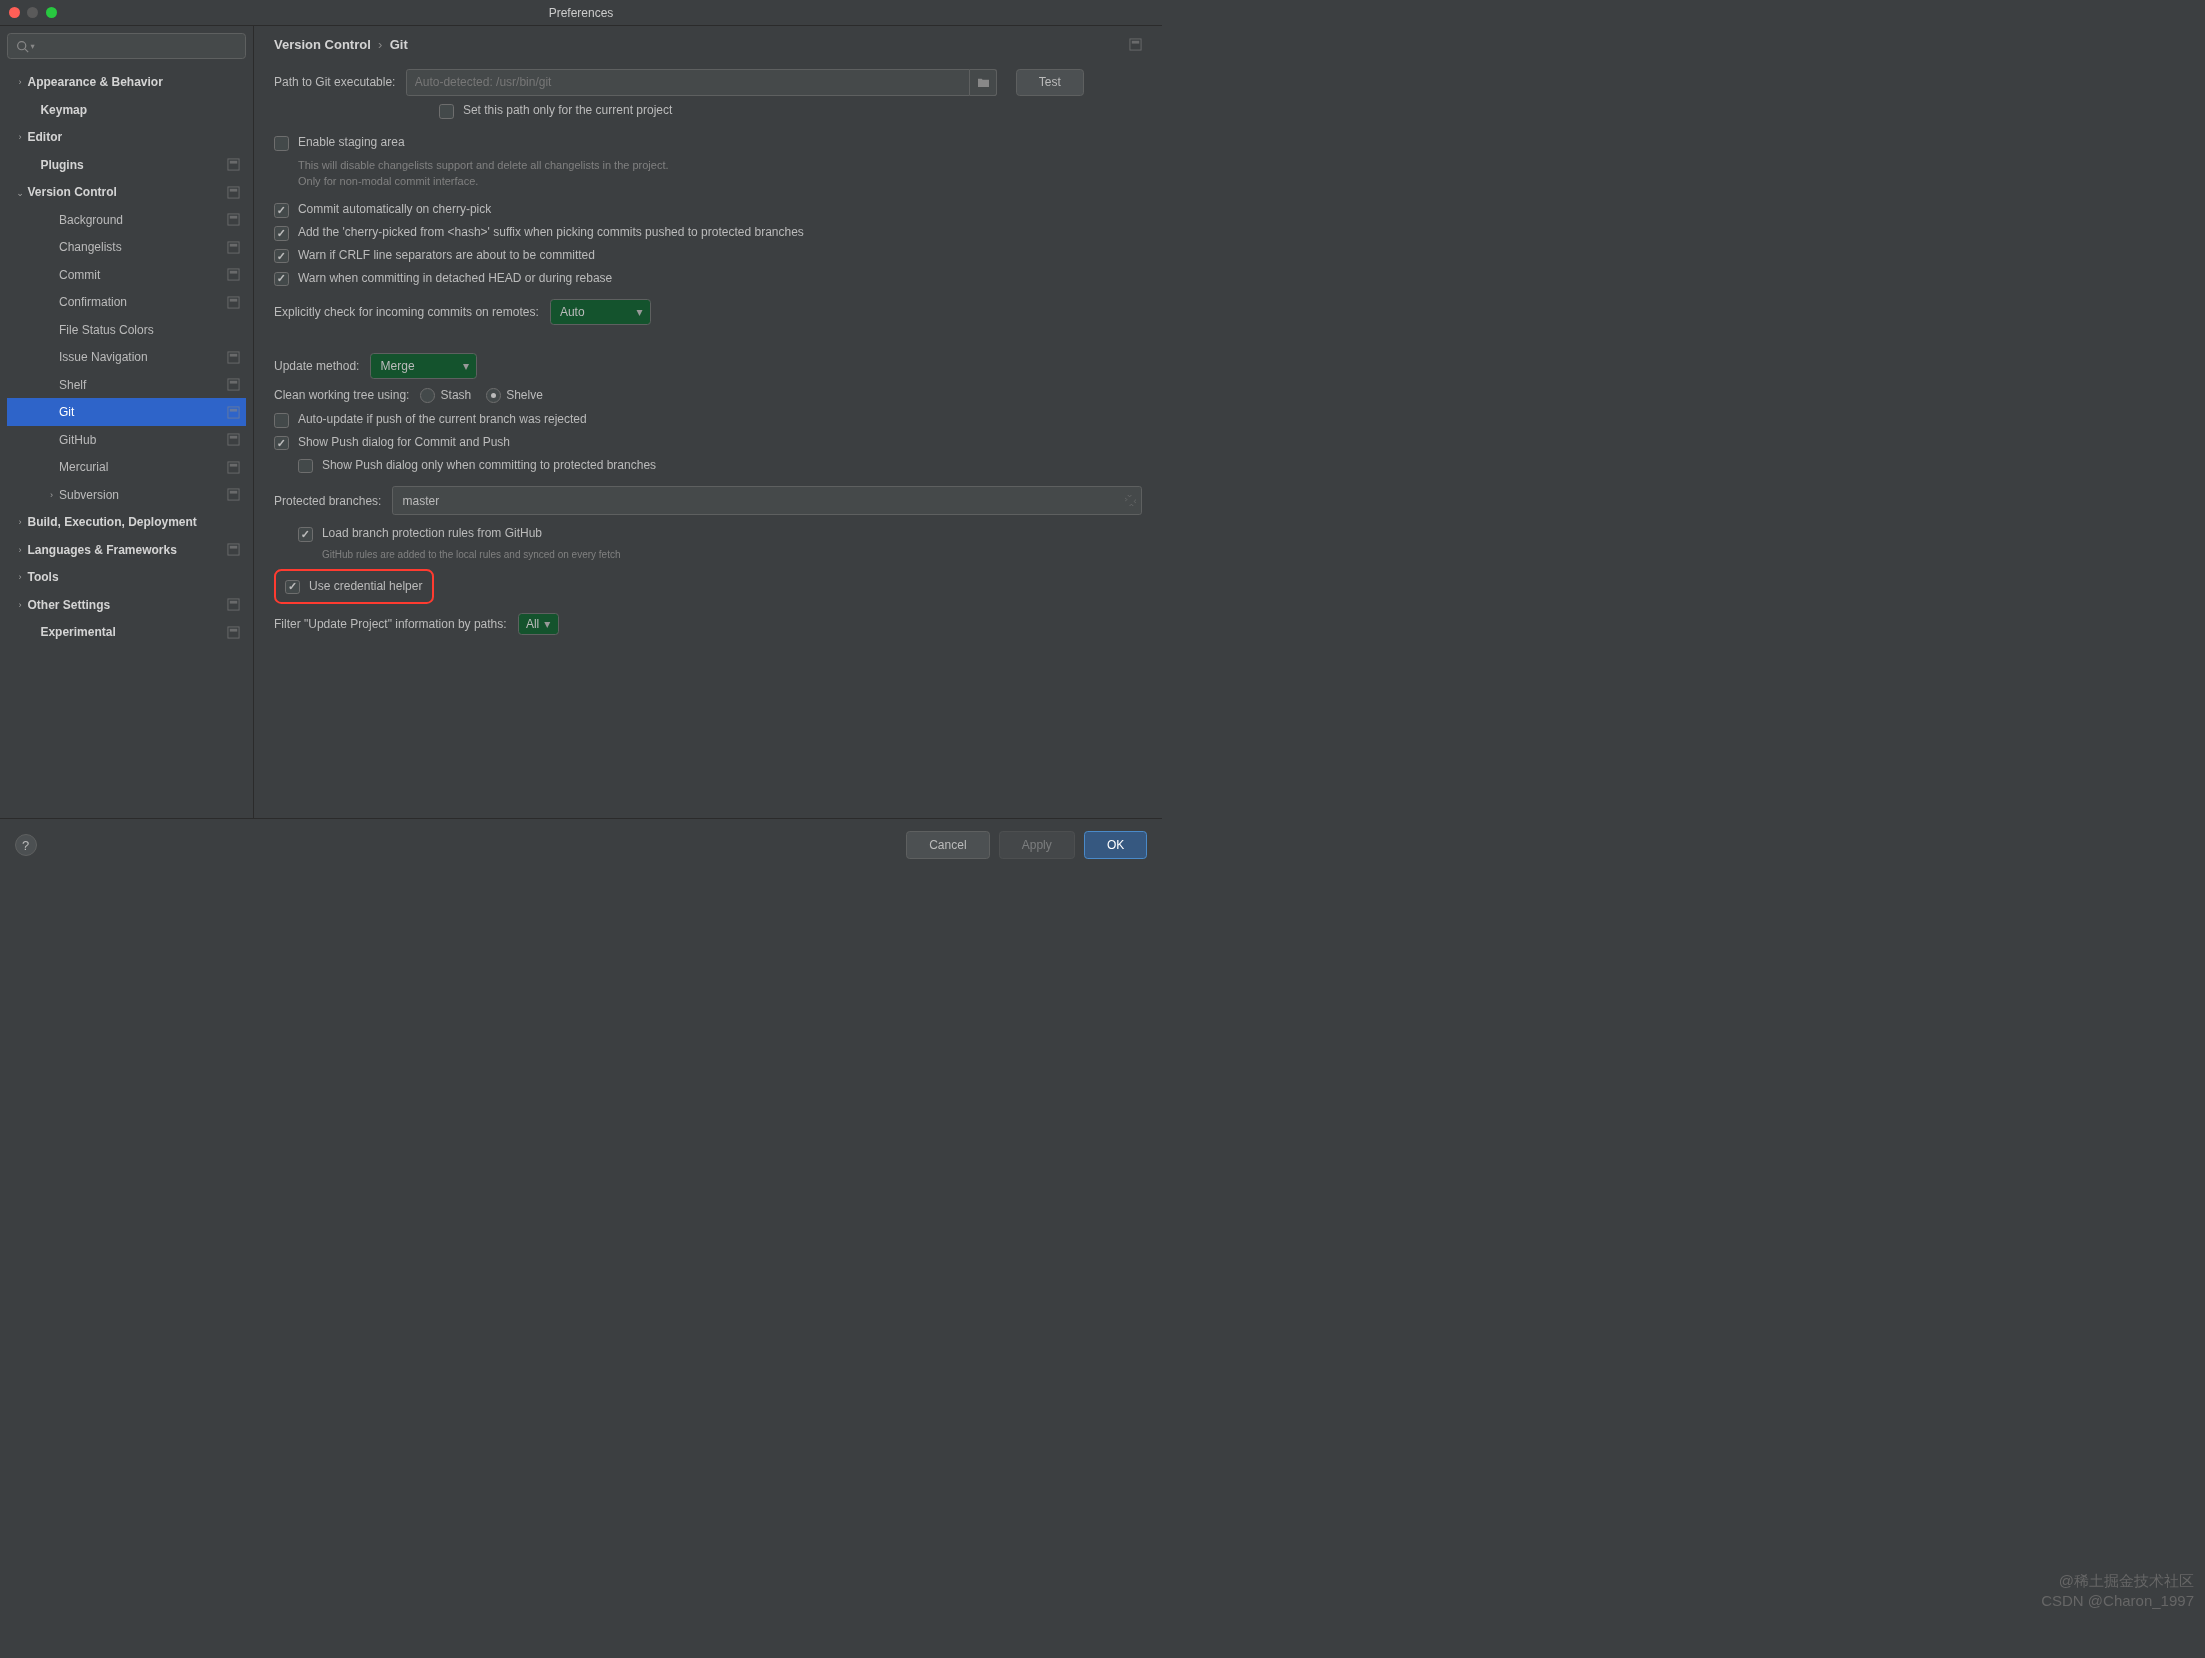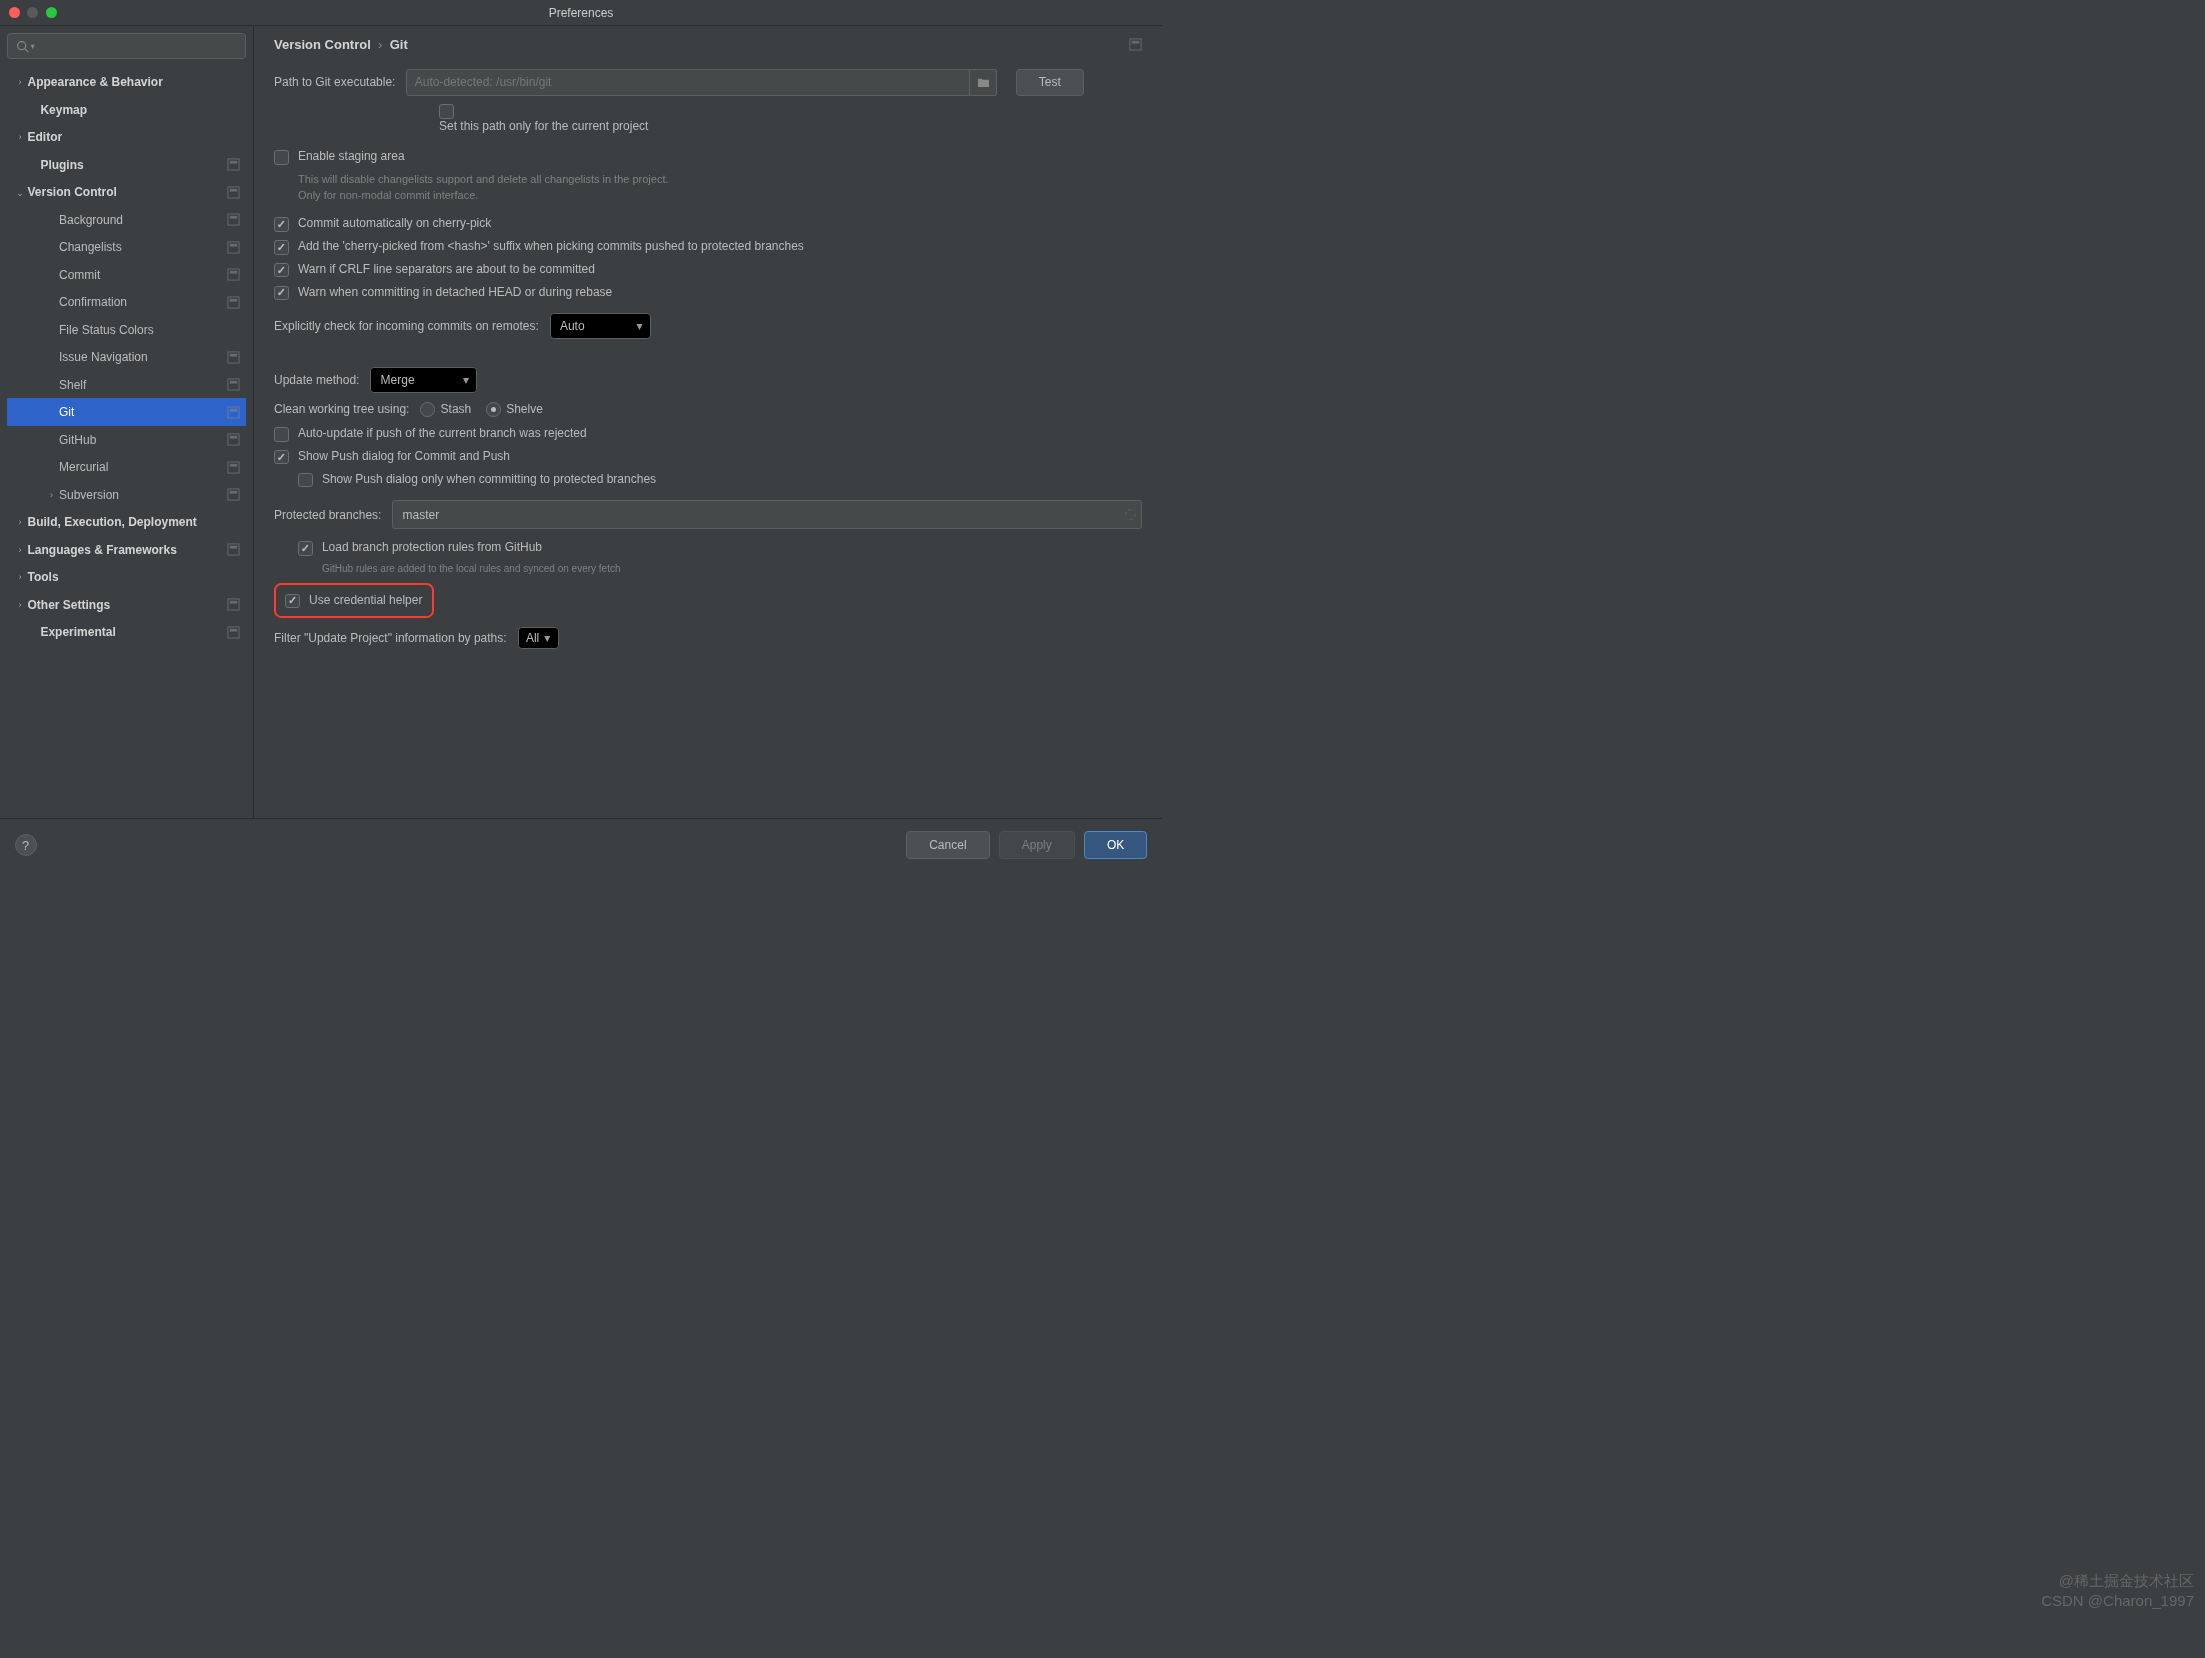--- a/index.html
+++ b/index.html
@@ -34,21 +34,21 @@
 .folder-btn { width: 27.5px; height: 27.5px; background: #45494a; border: 0.9px solid #5e6060; border-left: none; border-radius: 0 2.8px 2.8px 0; display: flex; align-items: center; justify-content: center; }
 .btn { background: #4c5052; border: 0.9px solid #5e6060; border-radius: 3.7px; height: 27.5px; padding: 0 22px; color: #bbbbbb; font-size: 12px; cursor: pointer; }
 .btn.primary { background: #365880; border-color: #4a8ac9; color: #fff; }
 .btn.disabled { opacity: 0.5; }
 .checkbox-row { display: flex; align-items: flex-start; margin: 7.3px 0; }
 .checkbox { width: 14.7px; height: 14.7px; border: 0.9px solid #6e6e6e; border-radius: 2.8px; background: #43494a; margin-right: 9.2px; display: flex; align-items: center; justify-content: center; flex-shrink: 0; margin-top: 0.9px; }
 .checkbox.checked::after { content: "✓"; color: #bbbbbb; font-size: 11px; font-weight: bold; }
 .checkbox-label { font-size: 12px; color: #bbbbbb; }
 .hint { font-size: 11px; color: #808080; margin-left: 24px; margin-top: 1.8px; max-width: 386px; line-height: 1.4; }
 .hint-inline { font-size: 10px; color: #808080; margin-left: 24px; margin-top: 3.7px; }
-.select { background: #000000; border: 0.9px solid #5e6060; border-radius: 3.7px; height: 26px; padding: 0 24px 0 9.2px; color: #bbbbbb; font-size: 12px; display: inline-flex; align-items: center; position: relative; }
+.select { background: #14532d; border: 0.9px solid #5e6060; border-radius: 3.7px; height: 26px; padding: 0 24px 0 9.2px; color: #bbbbbb; font-size: 12px; display: inline-flex; align-items: center; position: relative; }
 .select::after { content: "▾"; position: absolute; right: 7.3px; color: #999; }
 .select-sm { padding: 0 18.4px 0 7.3px; height: 22px; }
 .radio-group { display: flex; align-items: center; gap: 14.7px; }
 .radio { width: 14.7px; height: 14.7px; border: 0.9px solid #6e6e6e; border-radius: 50%; background: #43494a; display: flex; align-items: center; justify-content: center; }
 .radio.checked::after { content: ""; width: 5.5px; height: 5.5px; background: #bbbbbb; border-radius: 50%; }
 .radio-label { display: flex; align-items: center; gap: 5.5px; font-size: 12px; }
 .section { margin-bottom: 13px; }
 .indent-check { margin-left: 24px; }
 .protected-input { flex: 1; background: #45494a; border: 0.9px solid #5e6060; border-radius: 2.8px; height: 29px; padding: 0 9.2px; color: #bbbbbb; font-family: monospace; font-size: 12px; display: flex; align-items: center; position: relative; }
 .expand-icon { position: absolute; right: 5.5px; opacity: 0.5; }
@@ -245,21 +245,21 @@
         <input class="text-input" placeholder="Auto-detected: /usr/bin/git" style="">
         <div class="folder-btn">
           <svg width="13" height="11" viewBox="0 0 14 12">
               <path d="M1 2h4l1 1h7v8H1z" fill="#888"></path>
             </svg>
         </div>
       </div>
       <button class="btn" style="margin-left:18.4px;">Test</button>
     </div>
 
-    <div class="checkbox-row" style="margin-left:165px;margin-top:-1.8px;margin-bottom:16.5px;flex-direction:column;">
+    <div class="checkbox-row" style="margin-left:165px;margin-top:-1.8px;margin-bottom:16.5px;">
       <div class="checkbox"></div>
       <span class="checkbox-label">Set this path only for the current project</span>
     </div>
 
     <div class="section">
       <div class="checkbox-row">
         <div class="checkbox"></div>
         <span class="checkbox-label">Enable staging area</span>
       </div>
       <div class="hint">This will disable changelists support and delete all changelists in the project. Only for non-modal commit interface.</div>

